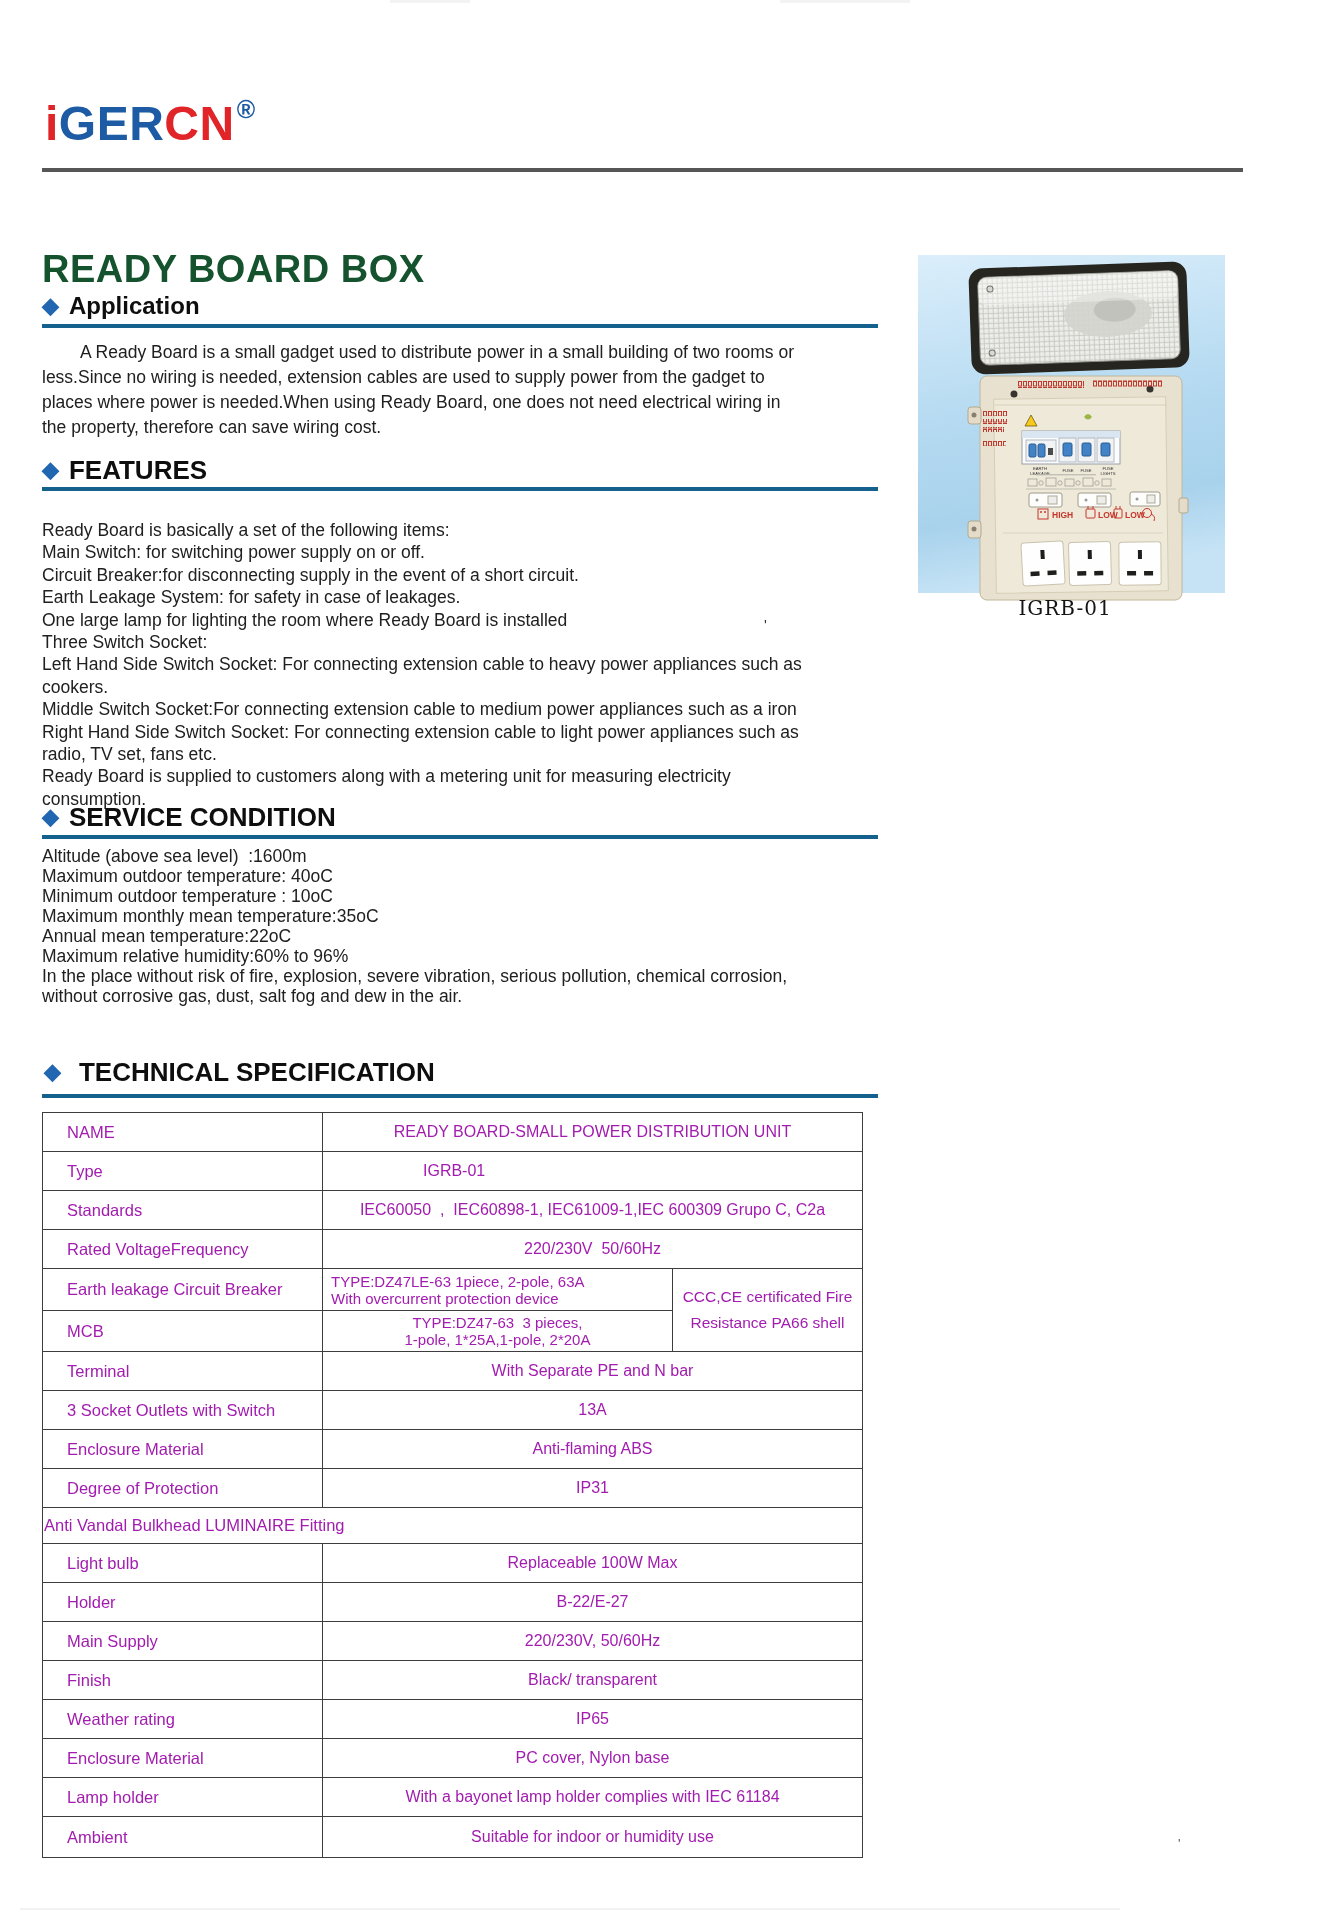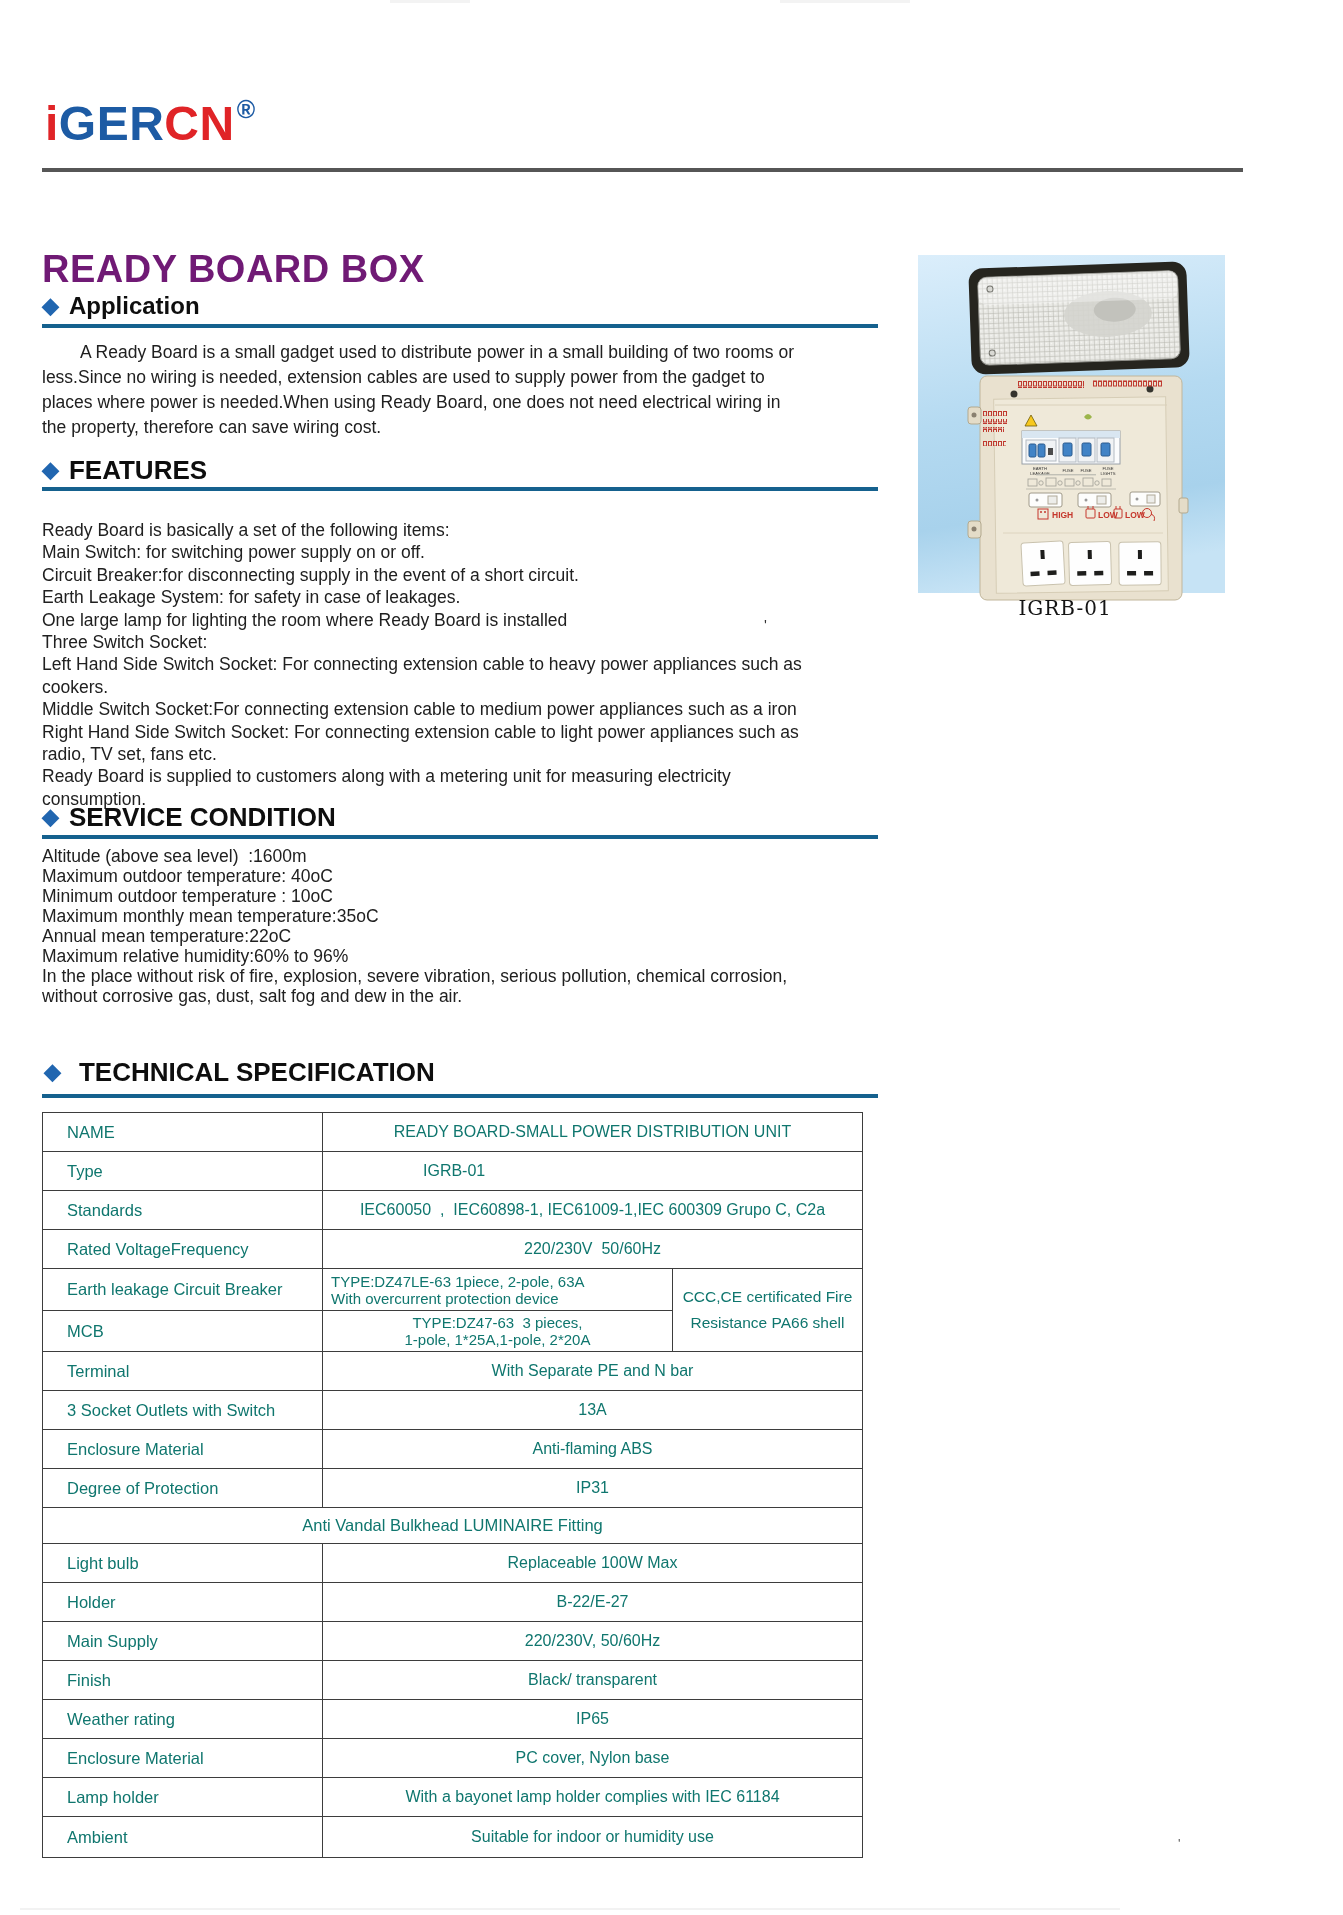--- a/index.html
+++ b/index.html
@@ -8,44 +8,44 @@
 
   
   .logo{position:absolute;left:45px;top:100px;font-size:48px;font-weight:700;letter-spacing:.5px;line-height:1;}
   .logo .red{color:#e02427;}
   .logo .blue{color:#1d5ba4;}
   .logo .reg{font-size:25px;color:#1d5ba4;position:relative;top:-22px;left:2px;font-weight:700;}
   .gray-rule{position:absolute;left:42px;top:168px;width:1201px;height:4px;background:#565656;}
   .smudge{position:absolute;top:0;height:3px;background:#f3f3f3;}
 
   
-  .doc-title{position:absolute;left:42px;top:250px;font-size:38px;font-weight:700;color:#701a75;letter-spacing:.5px;line-height:1.05;}
+  .doc-title{position:absolute;left:42px;top:250px;font-size:38px;font-weight:700;color:#14532d;letter-spacing:.5px;line-height:1.05;}
   .sec-head{position:absolute;left:42px;display:flex;align-items:center;gap:10px;font-weight:700;color:#0e0e0e;font-size:26px;line-height:1.1;}
   .sec-head .diamond{color:#2166b0;font-size:22px;line-height:1;}
   .sec-head.tech{left:44px;gap:18px;}
   .sec-rule{position:absolute;left:42px;width:836px;height:4px;background:#15618e;}
 
   
   .body-text{position:absolute;left:42px;font-size:17.5px;color:#202020;white-space:pre-wrap;}
   .app-body{top:340px;width:850px;line-height:25px;text-indent:38px;}
   .feat-body{top:519px;width:872px;line-height:22.4px;}
   .svc-body{top:846px;width:892px;line-height:20px;}
   .stray{position:absolute;font-size:15px;color:#333;}
 
   
   table.spec{position:absolute;left:42px;top:1112px;border-collapse:collapse;table-layout:fixed;
-             font-family:"Liberation Sans",sans-serif;color:#0f766e;}
+             font-family:"Liberation Sans",sans-serif;color:#a21caf;}
   table.spec td{border:1px solid #3d3d3d;height:36px;vertical-align:middle;overflow:hidden;}
   table.spec td.lbl{font-size:16.5px;text-align:left;padding-left:24px;}
   table.spec td.val{font-size:16px;text-align:center;white-space:pre-wrap;padding:0 4px;}
   table.spec td.indent100{text-align:left;padding-left:100px;}
   table.spec td.two{font-size:15px;line-height:17px;}
   table.spec td.twoleft{text-align:left;padding-left:8px;}
   table.spec td.note{font-size:15.5px;line-height:26px;text-align:center;white-space:pre-wrap;padding:15px 2px;}
-  table.spec td.fullrow{font-size:16.5px;text-align:center;}
+  table.spec td.fullrow{font-size:16.5px;text-align:left;}
   table.spec tr.h33 td{height:33px;}
   table.spec tr.h37 td{height:37px;}
   table.spec tr.h38 td{height:38px;}
 
   
   .figure{position:absolute;left:918px;top:255px;width:307px;height:375px;}
   .figure svg{display:block;}
   .fig-caption{position:absolute;left:0;top:341px;width:294px;text-align:center;
                font-family:"DejaVu Serif","Liberation Serif",serif;font-size:20px;color:#141414;letter-spacing:1px;}
   .bottom-faint{position:absolute;left:20px;top:1908px;width:1100px;height:2px;background:#f2f2f2;}

